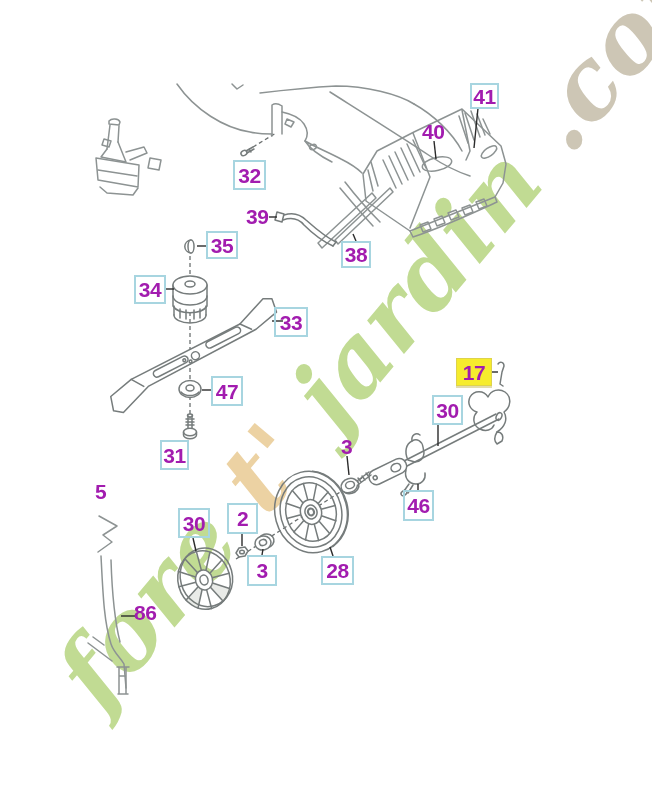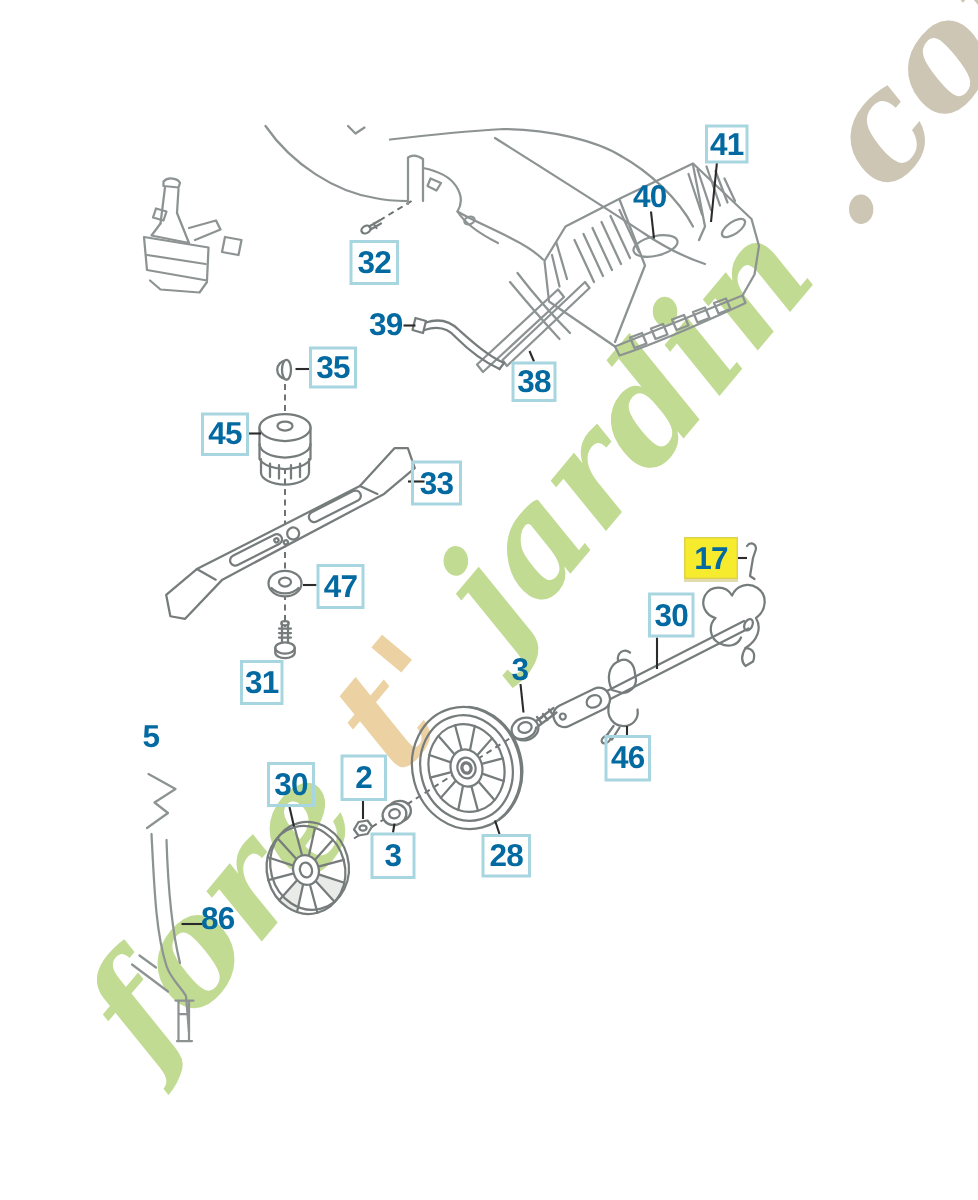--- a/index.html
+++ b/index.html
@@ -1,20 +1,20 @@
 <!DOCTYPE html>
 <html><head>
 <meta charset="utf-8">
 <style>
   html,body{margin:0;padding:0;background:#ffffff;}
   .stage{position:relative;width:652px;height:800px;background:#ffffff;overflow:hidden;
          font-family:"Liberation Sans",sans-serif;}
   .stage svg{position:absolute;left:0;top:0;}
   .callout{position:absolute;display:flex;align-items:center;justify-content:center;
-           font-weight:bold;font-size:21px;line-height:1;color:#0369a1;
+           font-weight:bold;font-size:21px;line-height:1;color:#a21caf;
            font-family:"Liberation Sans",sans-serif;letter-spacing:-0.5px;z-index:5;}
   .boxed{border:2px solid #a7d5e0;background:transparent;}
   .hl{background:#f6ec2d;border:1px solid #ded34b;box-shadow:0 2px 0 rgba(190,178,70,.45);}
   .plain{background:transparent;}
   .art{stroke:#8d9393;stroke-width:1.5;fill:none;stroke-linecap:round;stroke-linejoin:round;}
   .art-d{stroke:#767c7c;stroke-width:1.5;fill:none;stroke-linecap:round;stroke-linejoin:round;}
   .wfill{fill:#ffffff;}
   .dash{stroke:#6b7070;stroke-width:1.3;fill:none;stroke-dasharray:4 3;}
   .leader{stroke:#2b2b2b;stroke-width:1.4;fill:none;}
 </style>
@@ -220,21 +220,21 @@
     <path d="M262,555 L263,549"></path>
     <path d="M333,556 L330,547"></path>
     <path d="M492,372 L498,372"></path>
     <path d="M135,616 L121,616"></path>
     <path d="M347,456 L349,475"></path>
   </g>
 </svg>
 
 <div class="callout boxed" style="left:233px;top:160px;width:29px;height:26px">32</div>
 <div class="callout boxed" style="left:206px;top:231px;width:28px;height:24px">35</div>
-<div class="callout boxed" style="left:134px;top:275px;width:28px;height:25px">45</div>
+<div class="callout boxed" style="left:134px;top:275px;width:28px;height:25px">34</div>
 <div class="callout boxed" style="left:274px;top:307px;width:30px;height:26px">33</div>
 <div class="callout boxed" style="left:211px;top:376px;width:28px;height:26px">47</div>
 <div class="callout boxed" style="left:160px;top:440px;width:25px;height:26px">31</div>
 <div class="callout boxed" style="left:341px;top:241px;width:26px;height:23px">38</div>
 <div class="callout boxed" style="left:470px;top:83px;width:25px;height:22px">41</div>
 <div class="callout hl" style="left:456px;top:358px;width:34px;height:26px">17</div>
 <div class="callout boxed" style="left:432px;top:395px;width:27px;height:26px">30</div>
 <div class="callout boxed" style="left:403px;top:490px;width:27px;height:27px">46</div>
 <div class="callout boxed" style="left:178px;top:508px;width:28px;height:26px">30</div>
 <div class="callout boxed" style="left:227px;top:503px;width:27px;height:27px">2</div>

